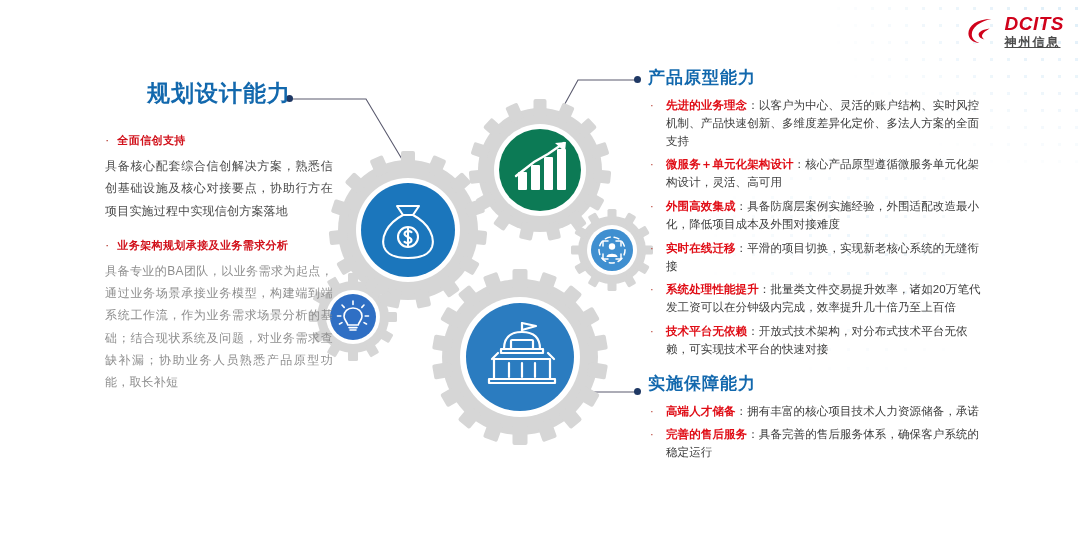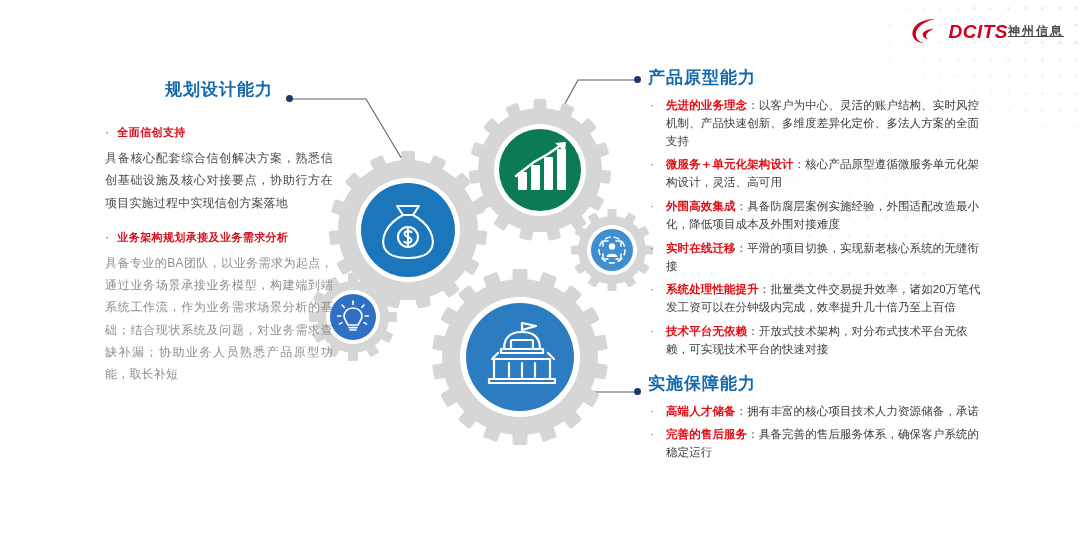--- a/index.html
+++ b/index.html
@@ -30,28 +30,28 @@
   }
 
   
   .title{
     position:absolute;left:72px;top:17px;
     font-size:28px;font-weight:700;color:#1268ad;letter-spacing:1px;
     white-space:nowrap;
   }
   .logo{position:absolute;right:16px;top:14px;display:flex;align-items:center;gap:6px;}
   .logo-mark{width:34px;height:34px;flex:0 0 34px;}
-  .logo-text{display:flex;line-height:1;}
+  .logo-text{display:flex;flex-direction:column;line-height:1;}
   .logo-en{font-size:19px;font-weight:800;color:#d0021b;letter-spacing:.5px;font-style:italic;}
   .logo-cn{font-size:12px;font-weight:700;color:#4a4a4a;letter-spacing:2px;margin-top:3px;text-decoration:underline;}
 
   
   .col-left{position:absolute;left:105px;top:78px;width:228px;}
   .sect-head{
-    font-size:17px;font-weight:700;color:#1268ad;letter-spacing:1px;
+    font-size:23px;font-weight:700;color:#1268ad;letter-spacing:1px;
     text-align:center;margin:0 0 22px 0;
   }
   .bullet-row{display:flex;gap:8px;margin-bottom:5px;}
   .bullet-dot{color:#b3352a;font-size:13px;line-height:1.35;flex:0 0 auto;}
   .b-title{
     font-size:11px;font-weight:700;color:#d1111b;line-height:1.75;letter-spacing:.4px;
   }
   .b-body{
     font-size:12px;color:#4b4b4b;line-height:1.85;letter-spacing:.2px;
     margin:2px 0 14px 0;text-align:justify;

